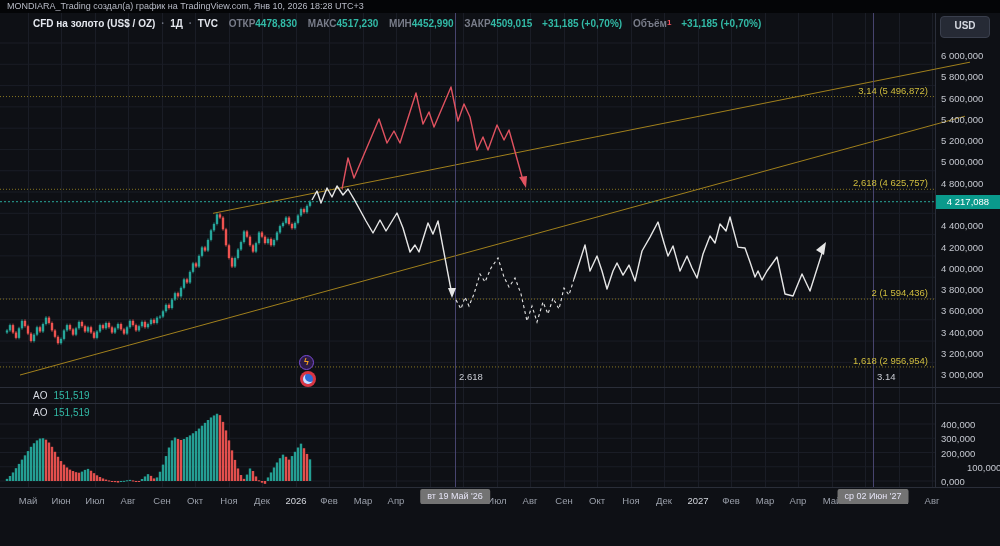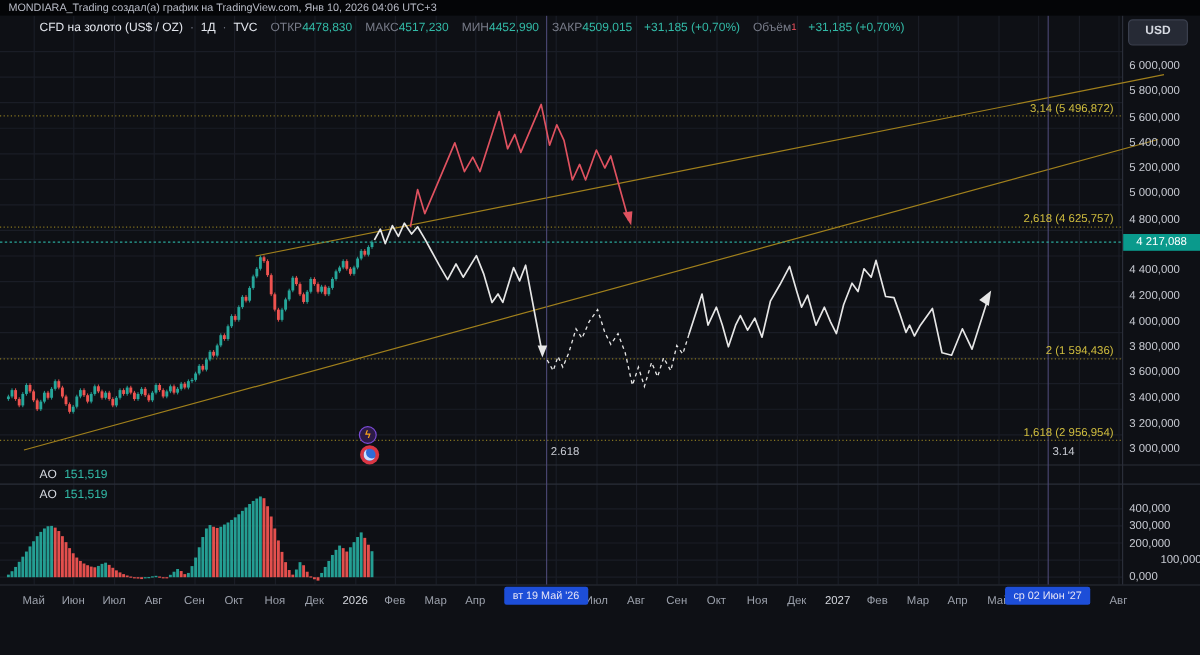--- a/index.html
+++ b/index.html
@@ -1,35 +1,35 @@
 <!DOCTYPE html>
 <html><head>
 <meta charset="utf-8">
 <style>
   html,body{margin:0;padding:0;background:#07080b;}
   body{width:1000px;height:546px;overflow:hidden;font-family:"Liberation Sans",sans-serif;color:#d1d4dc;}
   #stage{position:relative;width:1000px;height:546px;background:#0e1015;}
   #cv{position:absolute;left:0;top:0;z-index:2;}
   .topbar{position:absolute;left:0;top:0;width:100%;height:13px;background:#040507;color:#b8bbc6;
           font-size:9px;line-height:13px;padding-left:7px;box-sizing:border-box;z-index:6;white-space:nowrap;}
-  .legend{position:absolute;left:33px;top:18px;font-size:10px;white-space:nowrap;z-index:5;}
+  .legend{position:absolute;left:33px;top:18px;font-size:10px;white-space:nowrap;z-index:5;font-weight:bold;}
   .legend .sym{color:#e4e7ee;}
   .legend .sep{color:#6f7380;margin:0 3px;}
   .legend .intv,.legend .exch{color:#e4e7ee;}
   .legend .fl{color:#787c89;margin-left:8px;}
   .legend .fv{color:#32b9a6;}
   .legend .chg{color:#32b9a6;margin-left:7px;}
   .legend .volmark{color:#f7525f;font-size:8px;vertical-align:top;}
   .pricelabel{position:absolute;left:941px;font-size:9.5px;color:#c5c8d0;transform:translateY(-50%);z-index:5;margin-top:12px;}
   .aoaxislabel{position:absolute;left:941px;font-size:9.5px;color:#c5c8d0;transform:translateY(-50%);z-index:5;}
   .fiblabel{position:absolute;right:72px;font-size:9.5px;color:#d0bd3e;z-index:5;white-space:nowrap;}
   .fibtime{position:absolute;font-size:9.5px;color:#c8cbd3;z-index:5;}
   .tick{position:absolute;top:495px;font-size:9.5px;color:#9ba0ab;transform:translateX(-50%);white-space:nowrap;z-index:4;}
   .tick.year{color:#d3d6dd;}
-  .datetag{position:absolute;top:489px;transform:translateX(-50%);background:#1d4ed8;color:#e6e4f6;
+  .datetag{position:absolute;top:489px;transform:translateX(-50%);background:#737373;color:#e6e4f6;
            font-size:9px;line-height:15px;padding:0 7px;border-radius:2px;z-index:6;white-space:nowrap;}
   .pricetag{position:absolute;left:936px;top:195px;width:64px;height:14px;background:#0a9a8c;color:#fff;
             font-size:9.5px;line-height:14px;text-align:center;z-index:6;}
   .usdbtn{position:absolute;right:10px;top:16px;width:48px;height:20px;background:#262a35;border:1px solid #3a3f4d;
           border-radius:4px;color:#d5d8e0;font-size:10px;font-weight:bold;line-height:18px;text-align:center;z-index:6;cursor:pointer;}
   .ao-row{position:absolute;left:33px;font-size:10px;z-index:5;white-space:nowrap;}
   .ao-t{color:#d7dae2;margin-right:6px;}
   .ao-v{color:#32b9a6;}
   .footer{position:absolute;left:0;top:518px;width:100%;height:28px;background:#1b1e26;border-top:1px solid #2c303b;
           display:flex;align-items:center;padding-left:14px;box-sizing:border-box;z-index:7;}
@@ -38,21 +38,21 @@
          border:1px solid #7a4bd6;color:#f7a21b;font-size:9px;font-weight:bold;line-height:12px;text-align:center;z-index:4;}
   .mark2{position:absolute;left:300px;top:371px;width:16px;height:16px;border-radius:50%;background:#d93644;z-index:4;}
   .mark2-in{margin:3px;width:10px;height:10px;border-radius:50%;background:#2e6bd8;box-shadow:inset 2px -2px 0 #cfe0ff;}
 </style>
 </head>
 <body>
 
 <div id="stage">
 
   <div class="topbar">
-    <span>MONDIARA_Trading создал(а) график на TradingView.com, Янв 10, 2026 04:06 UTC+3</span>
+    <span>MONDIARA_Trading создал(а) график на TradingView.com, Янв 10, 2026 18:28 UTC+3</span>
   </div>
 
   <svg id="cv" width="1000" height="546">
       <line x1="28.5" x2="28.5" y1="13" y2="487" stroke="#1a1d26"></line>
       <line x1="61.5" x2="61.5" y1="13" y2="487" stroke="#1a1d26"></line>
       <line x1="95.5" x2="95.5" y1="13" y2="487" stroke="#1a1d26"></line>
       <line x1="128.5" x2="128.5" y1="13" y2="487" stroke="#1a1d26"></line>
       <line x1="162.5" x2="162.5" y1="13" y2="487" stroke="#1a1d26"></line>
       <line x1="195.5" x2="195.5" y1="13" y2="487" stroke="#1a1d26"></line>
       <line x1="229.5" x2="229.5" y1="13" y2="487" stroke="#1a1d26"></line>

